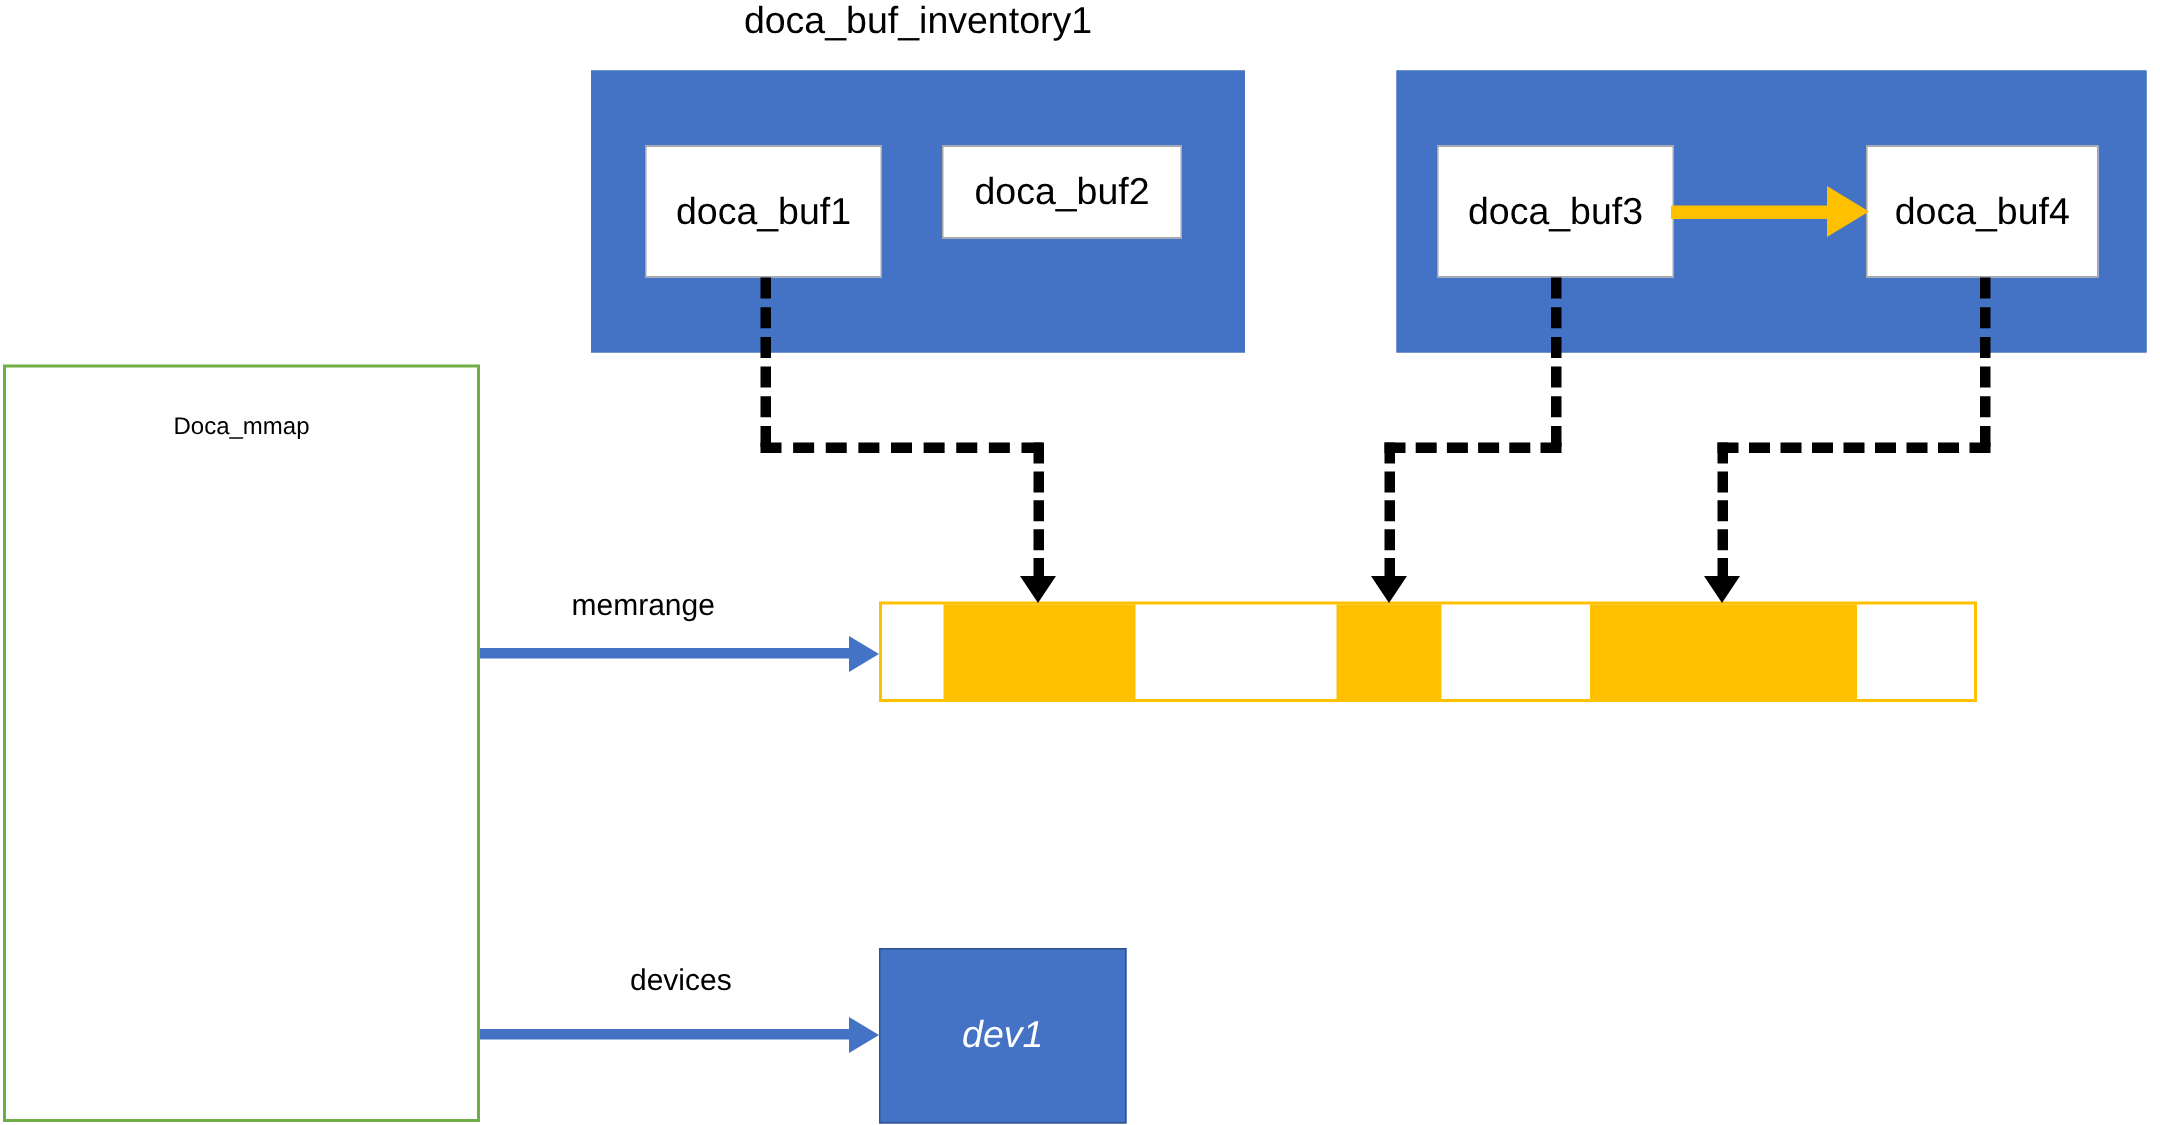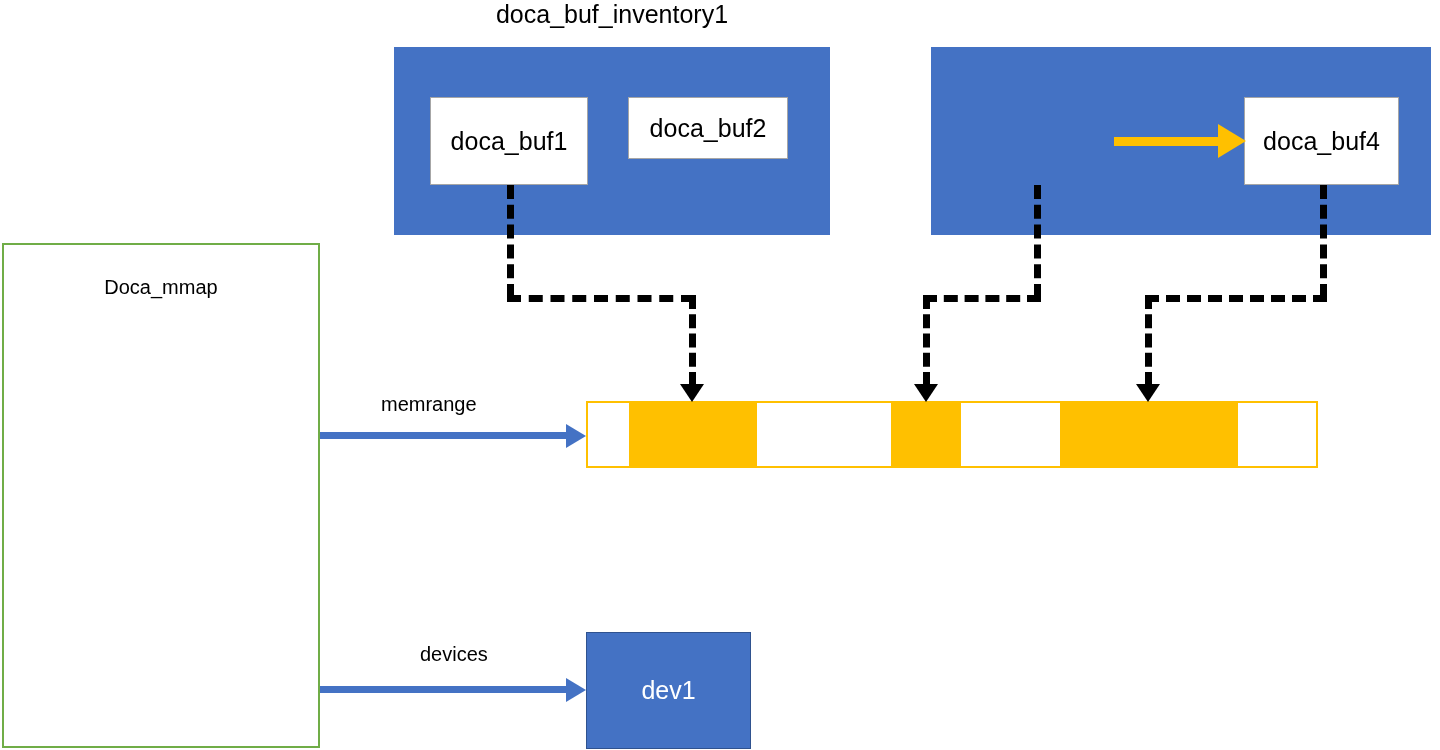--- a/index.html
+++ b/index.html
@@ -49,21 +49,21 @@
 
   
   .mmap-box {
     position: absolute;
     background: #ffffff;
     border: 2px solid #70AD47;
     box-sizing: border-box;
   }
   .mmap-label {
     position: absolute;
-    font-size: 20px;
+    font-size: 16px;
     color: #000000;
     white-space: nowrap;
     text-align: center;
   }
 
   
   .memrange-bar {
     position: absolute;
     background: #ffffff;
     border: 2px solid #FFC000;
@@ -157,20 +157,23 @@
   <div class="buf-box" style="left:430px; top:97px; width:158px; height:88px;">
     <span>doca_buf1</span>
   </div>
   <div class="buf-box" style="left:628px; top:97px; width:160px; height:62px;">
     <span>doca_buf2</span>
   </div>
 
 
   <div class="inv-box" style="left:931px; top:47px; width:500px; height:188px;">
   </div>
+  <div class="buf-box" style="left:958px; top:97px; width:158px; height:88px;">
+    <span>doca_buf3</span>
+  </div>
   <div class="buf-box" style="left:1244px; top:97px; width:155px; height:88px;">
     <span>doca_buf4</span>
   </div>
 
   <div class="yellow-arrow-line" style="left:1114px; top:137px; width:106px;"></div>
   <div class="yellow-arrow-head" style="left:1218px; top:124px;"></div>
 
   <div class="mmap-box" style="left:2px; top:243px; width:318px; height:505px;"></div>
   <div class="mmap-label" style="left:2px; top:276px; width:318px;">Doca_mmap</div>
 
@@ -197,17 +200,17 @@
 
   <div class="dash-v" style="left:1320px; top:185px; height:113px;"></div>
   <div class="dash-h" style="left:1145px; top:295px; width:182px;"></div>
   <div class="dash-v" style="left:1145px; top:295px; height:91px;"></div>
   <div class="dash-head" style="left:1136px; top:384px;"></div>
 
   <div class="flow-label" style="left:420px; top:643px;">devices</div>
   <div class="blue-arrow-line" style="left:320px; top:686px; width:248px;"></div>
   <div class="blue-arrow-head" style="left:566px; top:678px;"></div>
 
-  <div class="dev-box" style="left:586px; top:632px; width:165px; height:117px;">
+  <div class="dev-box" style="left:586px; top:632px; width:165px; height:117px;font-style:italic;">
     <span>dev1</span>
   </div>
 
 </div>
 
 </body></html>

